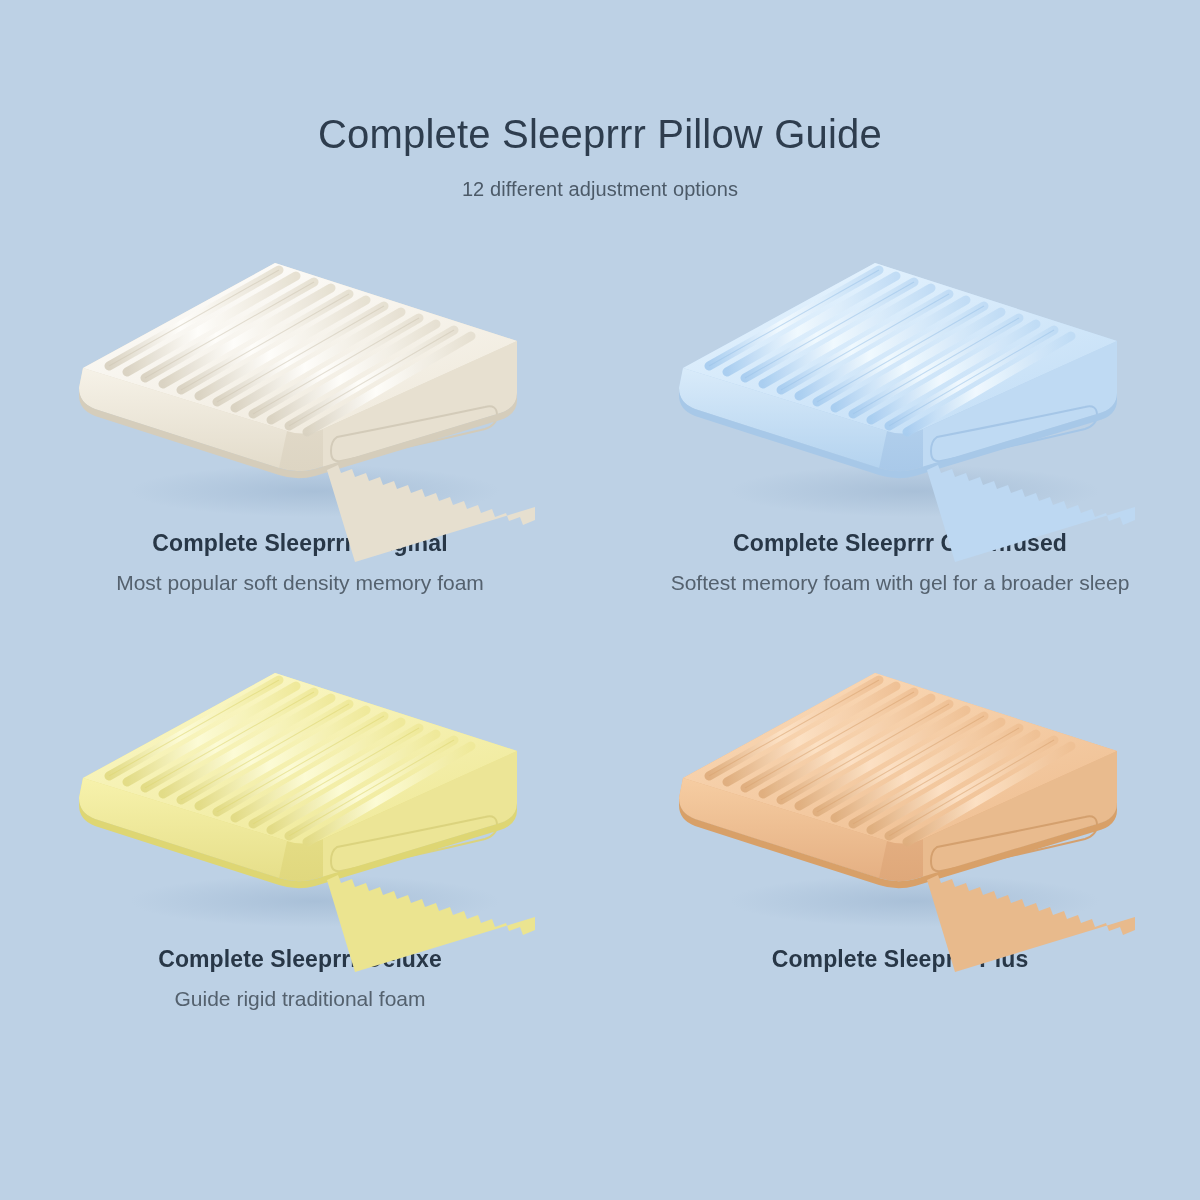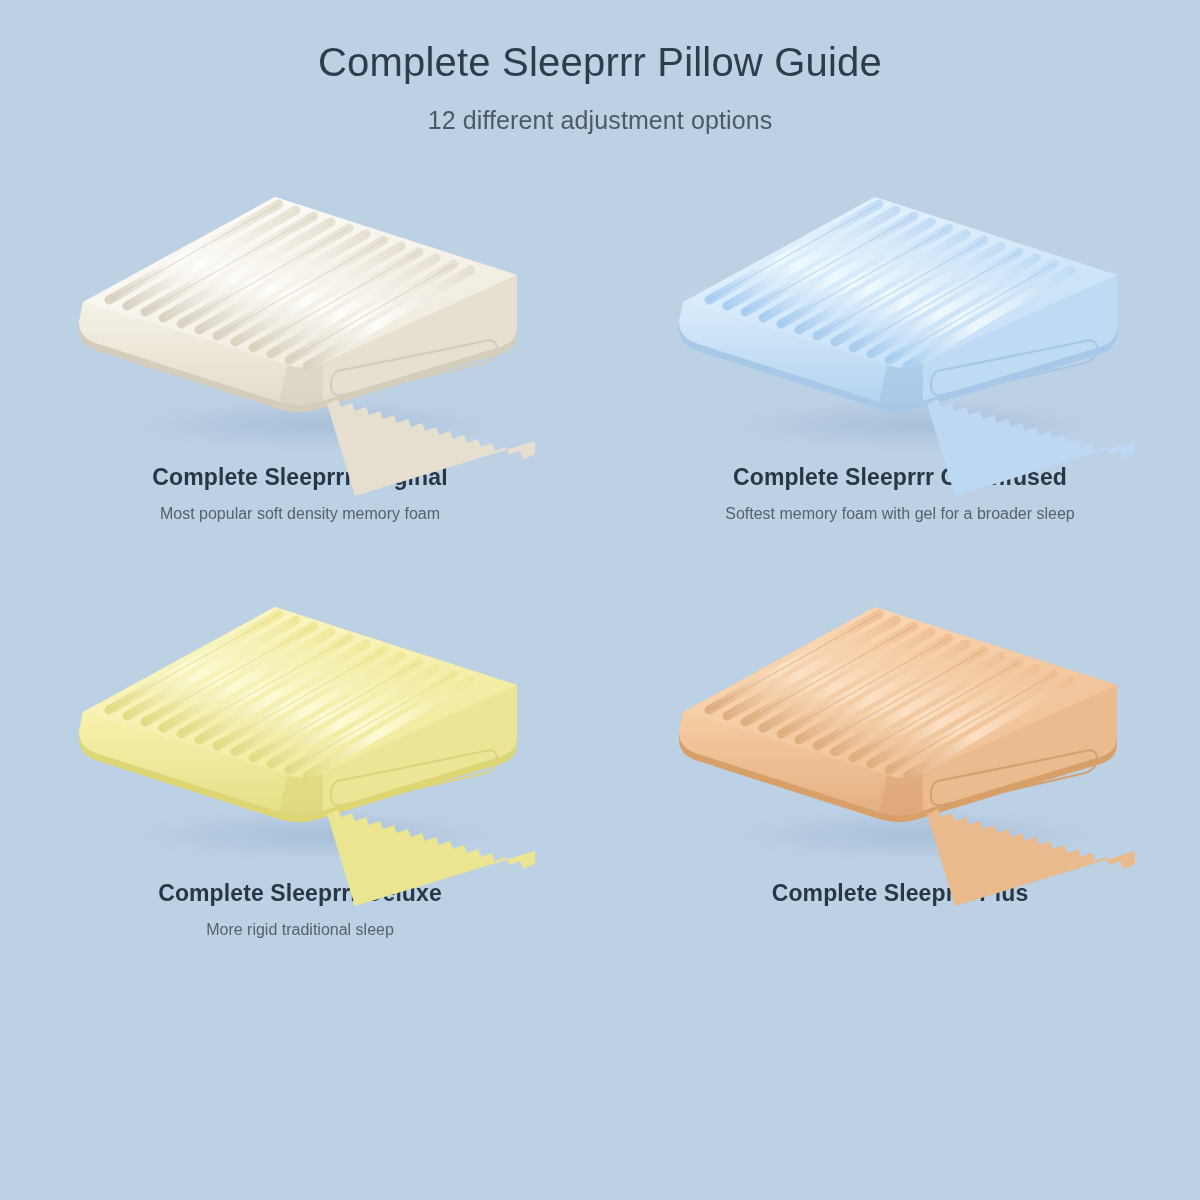--- a/index.html
+++ b/index.html
@@ -24,34 +24,34 @@
     height: 1200px;
     display: flex;
     flex-direction: column;
     align-items: center;
   }
 
   
   .header {
     width: 100%;
     text-align: center;
-    padding-top: 40px;
+    padding-top: 112px;
   }
 
   .page-title {
     font-size: 40px;
     font-weight: 400;
     letter-spacing: 0.2px;
     color: #2e3d4e;
     line-height: 1.1;
   }
 
   .page-subtitle {
     margin-top: 22px;
-    font-size: 25px;
+    font-size: 20px;
     font-weight: 400;
     color: #4c5a68;
     letter-spacing: 0.1px;
   }
 
   
   .product-grid {
     width: 1200px;
     flex: 1;
     display: grid;
@@ -88,21 +88,21 @@
   .product-name {
     font-size: 23px;
     font-weight: 700;
     color: #283747;
     letter-spacing: 0.1px;
     line-height: 1.25;
   }
 
   .product-desc {
     margin-top: 11px;
-    font-size: 16px;
+    font-size: 21px;
     font-weight: 400;
     color: #54616e;
     line-height: 1.32;
   }
 
   
   .row-2 .pillow-stage { height: 320px; }
   .row-2 .product-caption { margin-top: 2px; }
 </style>
 </head>
@@ -310,21 +310,21 @@
             <path d="M272 214 Q344 200 420 184 Q432 181 432 192 Q432 202 420 206 Q344 224 276 238 Q266 240 266 228 Q266 218 272 214 Z" fill="none" stroke="#dbd37e" stroke-width="2"></path>
             <path d="M30 186 L214 245 Q232 251 250 246 L432 191 Q452 186 452 170 L452 177 Q452 193 432 198 L250 253 Q232 258 214 252 L30 193 Q14 187 14 172 L14 165 Q14 180 30 186 Z" fill="#ded673"></path>
             <path d="M262 247
                      l11 -5 l3 8 l11 -4 l3 8 l11 -4 l3 8 l11 -4 l3 8 l11 -4 l3 8 l11 -4 l3 8 l11 -4 l3 8 l11 -4 l3 8 l11 -4 l3 8 l11 -4 l3 8 l11 -4 l3 8 l11 -4 l3 8 l11 -4 l3 8 l11 -4 l3 8
                      l12 -5 l0 -13 l-180 55 z" fill="#ebe490"></path>
           </g>
         </svg>
       </div>
       <div class="product-caption">
         <div class="product-name">Complete Sleeprrr Deluxe</div>
-        <div class="product-desc">More rigid traditional sleep</div>
+        <div class="product-desc">Guide rigid traditional foam</div>
       </div>
     </div>
 
     <div class="product-card row-2">
       <div class="pillow-stage">
         <svg width="470" height="310" viewBox="0 0 470 300">
           <defs>
             <linearGradient id="g4top" x1="0" y1="0" x2="0.75" y2="1">
               <stop offset="0" stop-color="#fbdcbb"></stop>
               <stop offset="1" stop-color="#efbf92"></stop>

